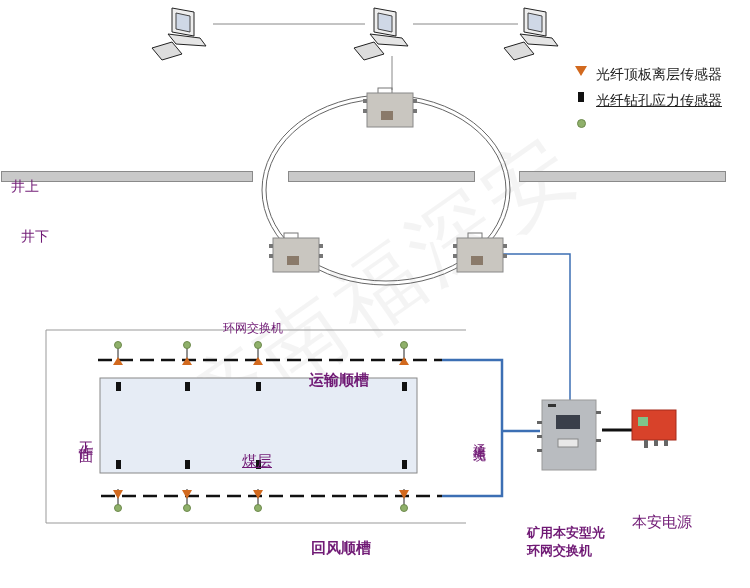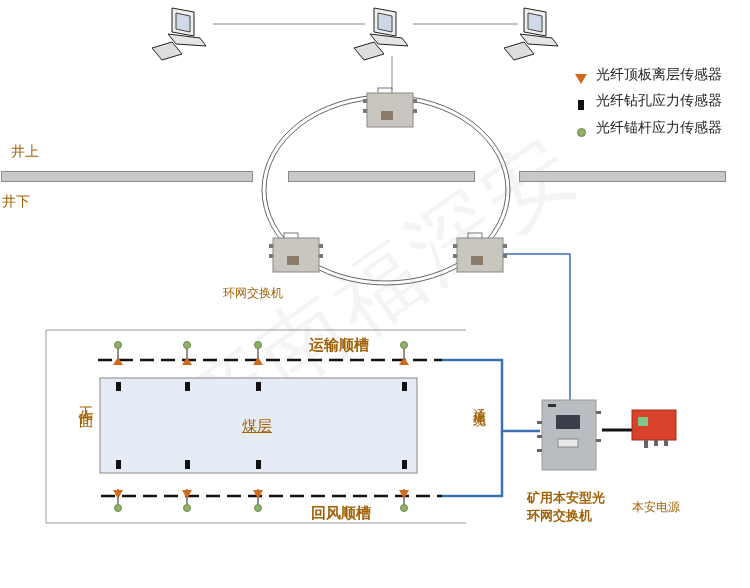--- a/index.html
+++ b/index.html
@@ -1,20 +1,20 @@
 <!DOCTYPE html>
 <html><head>
 <meta charset="utf-8">
 <style>
   html,body{margin:0;padding:0;background:#ffffff;}
   body{width:750px;height:588px;position:relative;overflow:hidden;font-family:"DejaVu Serif","Liberation Serif",serif;color:#222;}
   .abs{position:absolute;}
-  .txt{font-size:14px;color:#a16207;white-space:nowrap;}
+  .txt{font-size:14px;color:#701a75;white-space:nowrap;margin-top:35px;}
   .bar{position:absolute;height:11px;background:#c9c9c9;border:1px solid #8a8a8a;box-sizing:border-box;}
-  .legend-item{position:absolute;left:570px;display:flex;align-items:flex-end;font-size:14px;}
+  .legend-item{position:absolute;left:570px;display:flex;align-items:flex-start;font-size:14px;}
   .legend-sym{width:22px;display:flex;justify-content:center;align-items:center;margin-right:4px;}
   .tri{width:0;height:0;border-left:6px solid transparent;border-right:6px solid transparent;border-top:10px solid #d2691e;}
   .sq{width:6px;height:10px;background:#111;}
   .dot{width:7px;height:7px;border-radius:50%;background:#8fb06a;border:1px solid #6d8a4d;}
   .vert{writing-mode:vertical-rl;text-orientation:upright;letter-spacing:4px;}
   svg{position:absolute;left:0;top:0;}
 </style>
 </head>
 <body>
 
@@ -137,42 +137,41 @@
     <rect x="51" y="12" width="4" height="4" fill="#777"></rect>
       <rect x="51" y="22" width="4" height="4" fill="#777"></rect>
   </svg>
 </div>
 
 <div class="bar" style="left:1px;top:171px;width:252px;"></div>
 <div class="bar" style="left:288px;top:171px;width:187px;"></div>
 <div class="bar" style="left:519px;top:171px;width:207px;"></div>
 
 <div class="abs txt" style="left:11px;top:143px;">井上</div>
-<div class="abs txt" style="left:2px;top:193px;">井下</div>
+<div class="abs txt" style="left:21px;top:193px;">井下</div>
 
 <div class="abs txt" style="left:223px;top:285px;font-size:12px;text-align:right;">环网交换机</div>
 
 <div>
   <div class="legend-item" style="top:66px;">
     <div class="legend-sym">
         <div class="tri"></div>
       </div>
     <span>光纤顶板离层传感器</span>
   </div>
-  <div class="legend-item" style="top:92px;">
+  <div class="legend-item" style="top:92px;text-decoration:underline;">
     <div class="legend-sym">
         <div class="sq"></div>
       </div>
     <span>光纤钻孔应力传感器</span>
   </div>
   <div class="legend-item" style="top:119px;">
     <div class="legend-sym">
         <div class="dot"></div>
       </div>
-    <span>光纤锚杆应力传感器</span>
   </div>
 </div>
 
 <div class="abs txt vert" style="left:76px;top:394px;font-size:15px;">工作面</div>
 <div class="abs txt" style="left:242px;top:417px;font-size:15px;text-decoration:underline;">煤层</div>
 <div class="abs txt" style="left:309px;top:336px;font-size:15px;font-weight:bold;">运输顺槽</div>
 <div class="abs txt" style="left:311px;top:504px;font-size:15px;font-weight:bold;">回风顺槽</div>
 <div class="abs txt vert" style="left:470px;top:398px;font-size:13px;letter-spacing:2px;">通信光缆</div>
 
 <div class="abs" style="left:536px;top:399px;width:66px;height:72px;">
@@ -195,13 +194,13 @@
 
 <div class="abs" style="left:630px;top:408px;width:50px;height:44px;">
   <svg width="50" height="44">
     <rect x="2" y="2" width="44" height="30" fill="#d8422a" stroke="#a52a1a"></rect>
     <rect x="8" y="9" width="10" height="9" fill="#7fc48a"></rect>
     <rect x="14" y="32" width="4" height="8" fill="#666"></rect>
       <rect x="24" y="32" width="4" height="6" fill="#666"></rect>
       <rect x="34" y="32" width="4" height="6" fill="#666"></rect>
   </svg>
 </div>
-<div class="abs txt" style="left:632px;top:499px;font-size:12px;">本安电源</div>
+<div class="abs txt" style="left:632px;top:478px;font-size:15px;">本安电源</div>
 
 </body></html>

